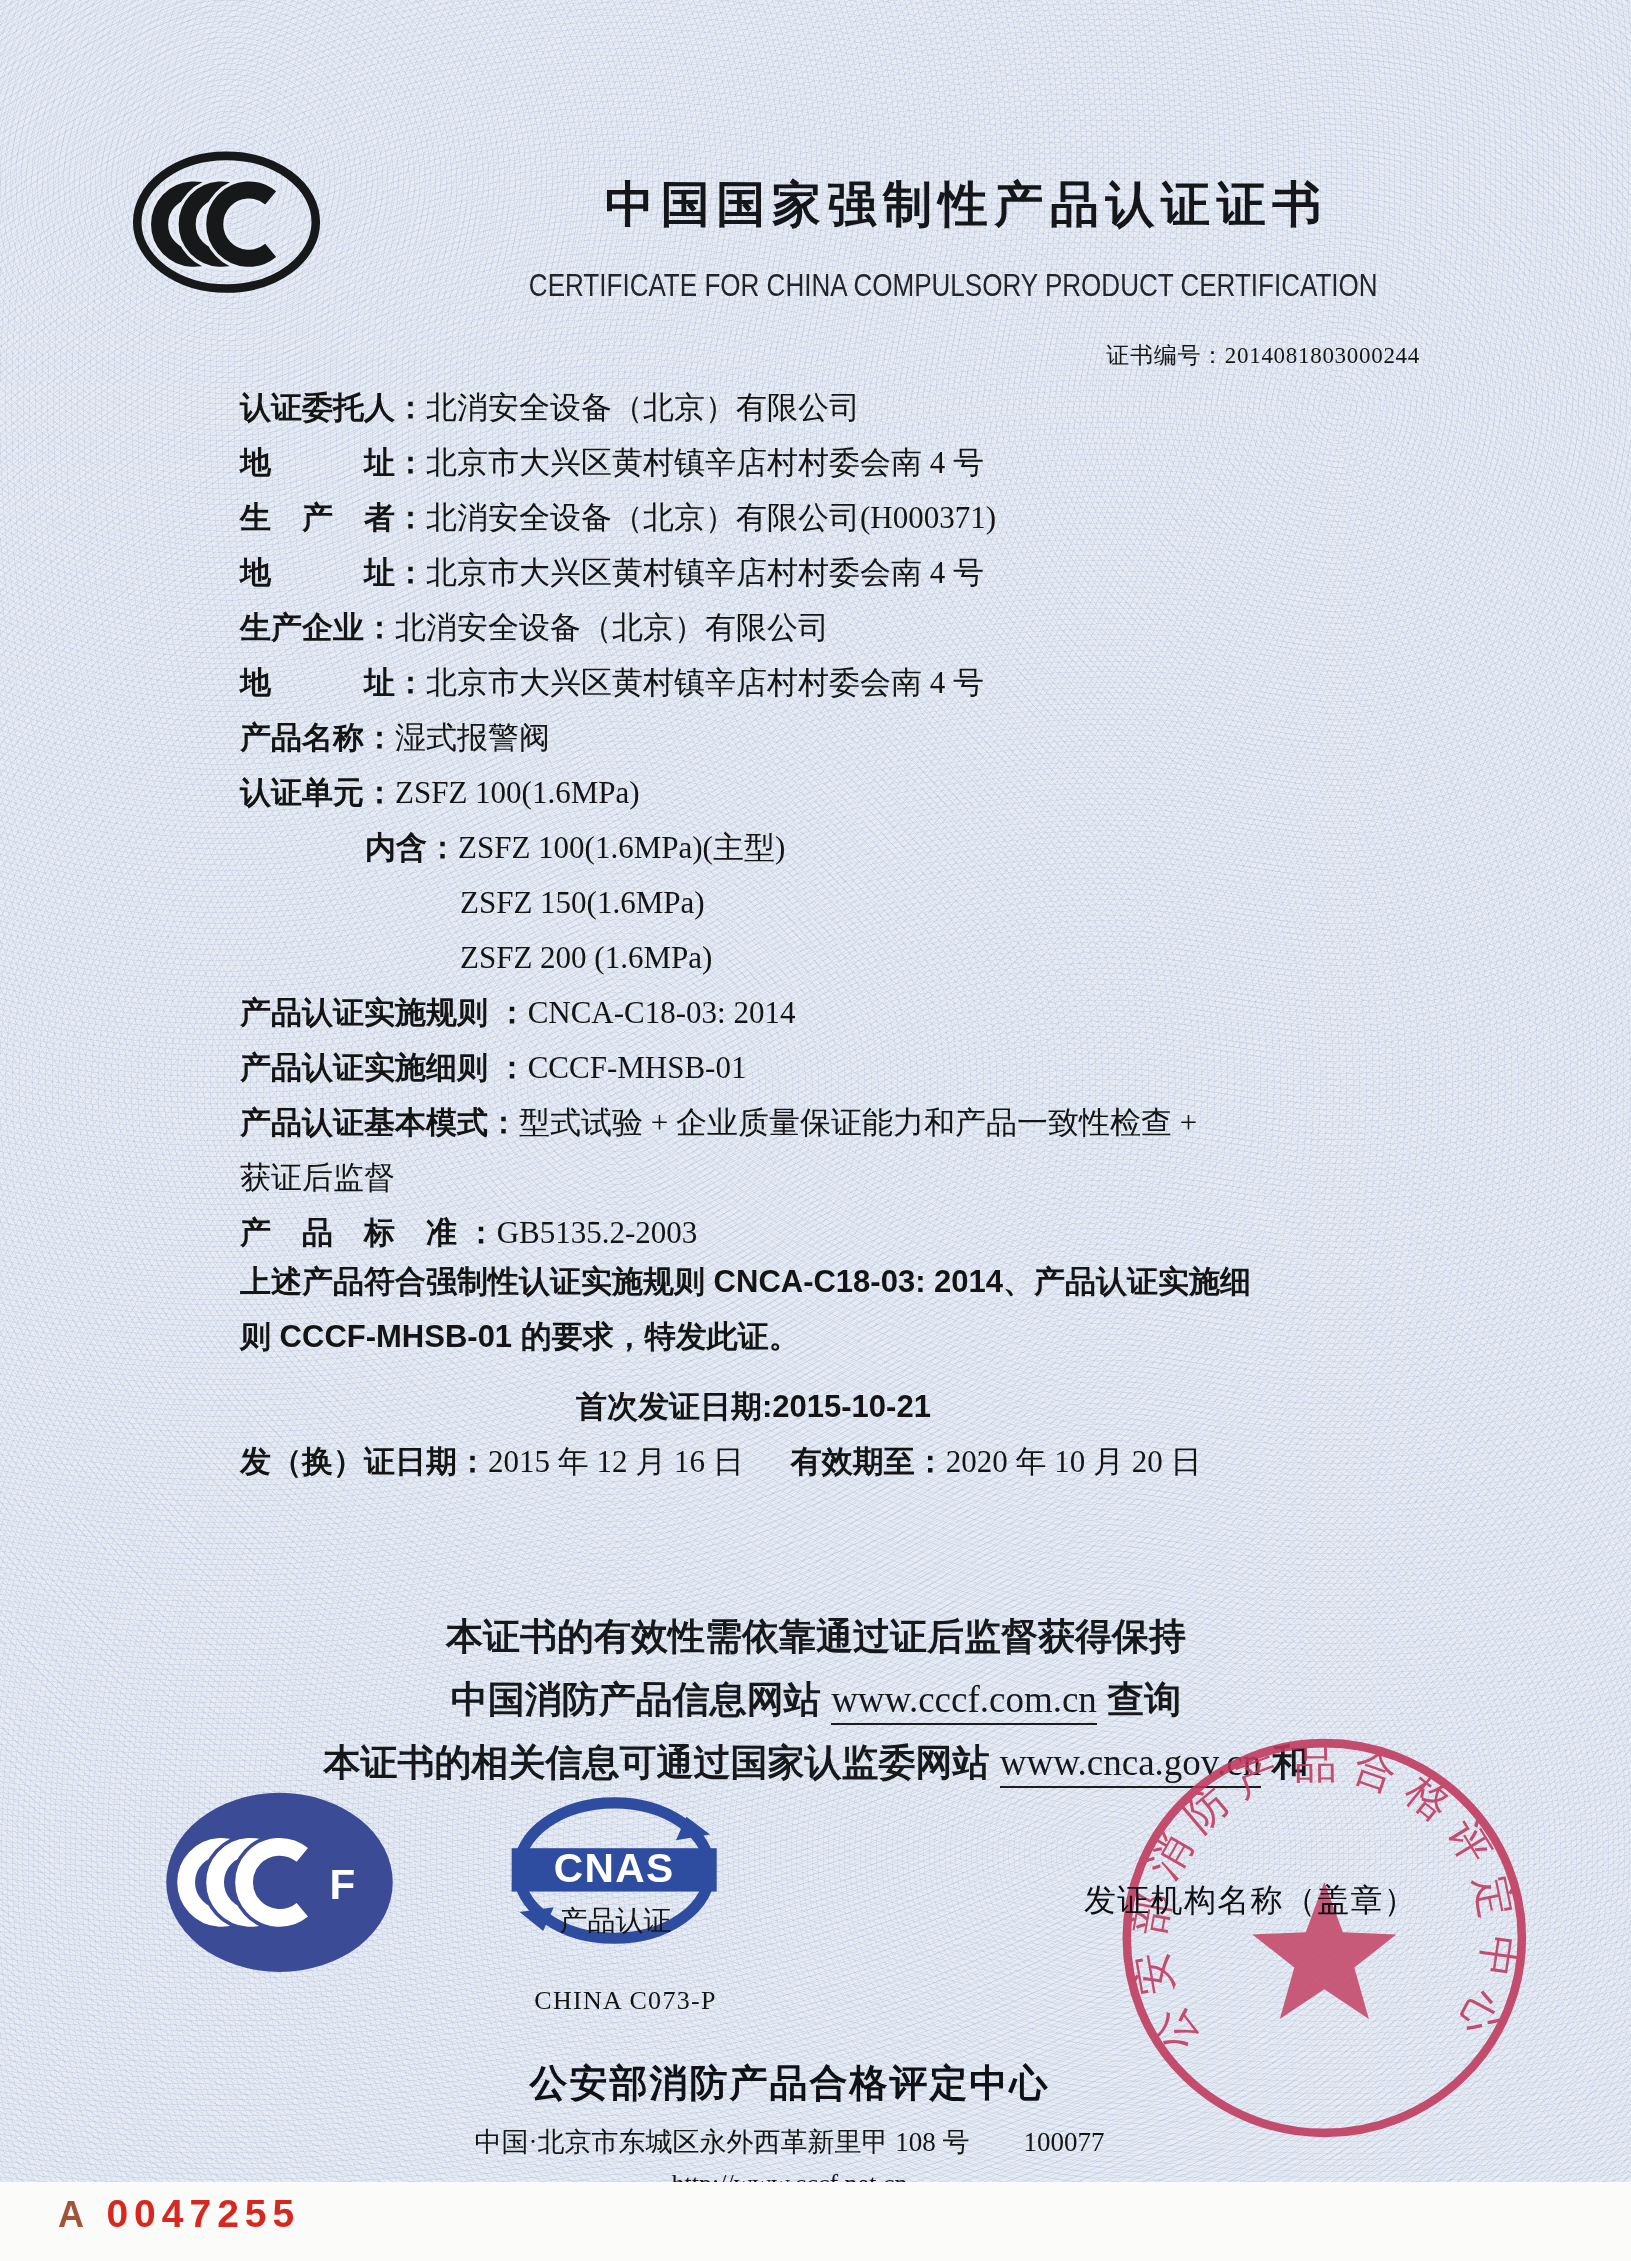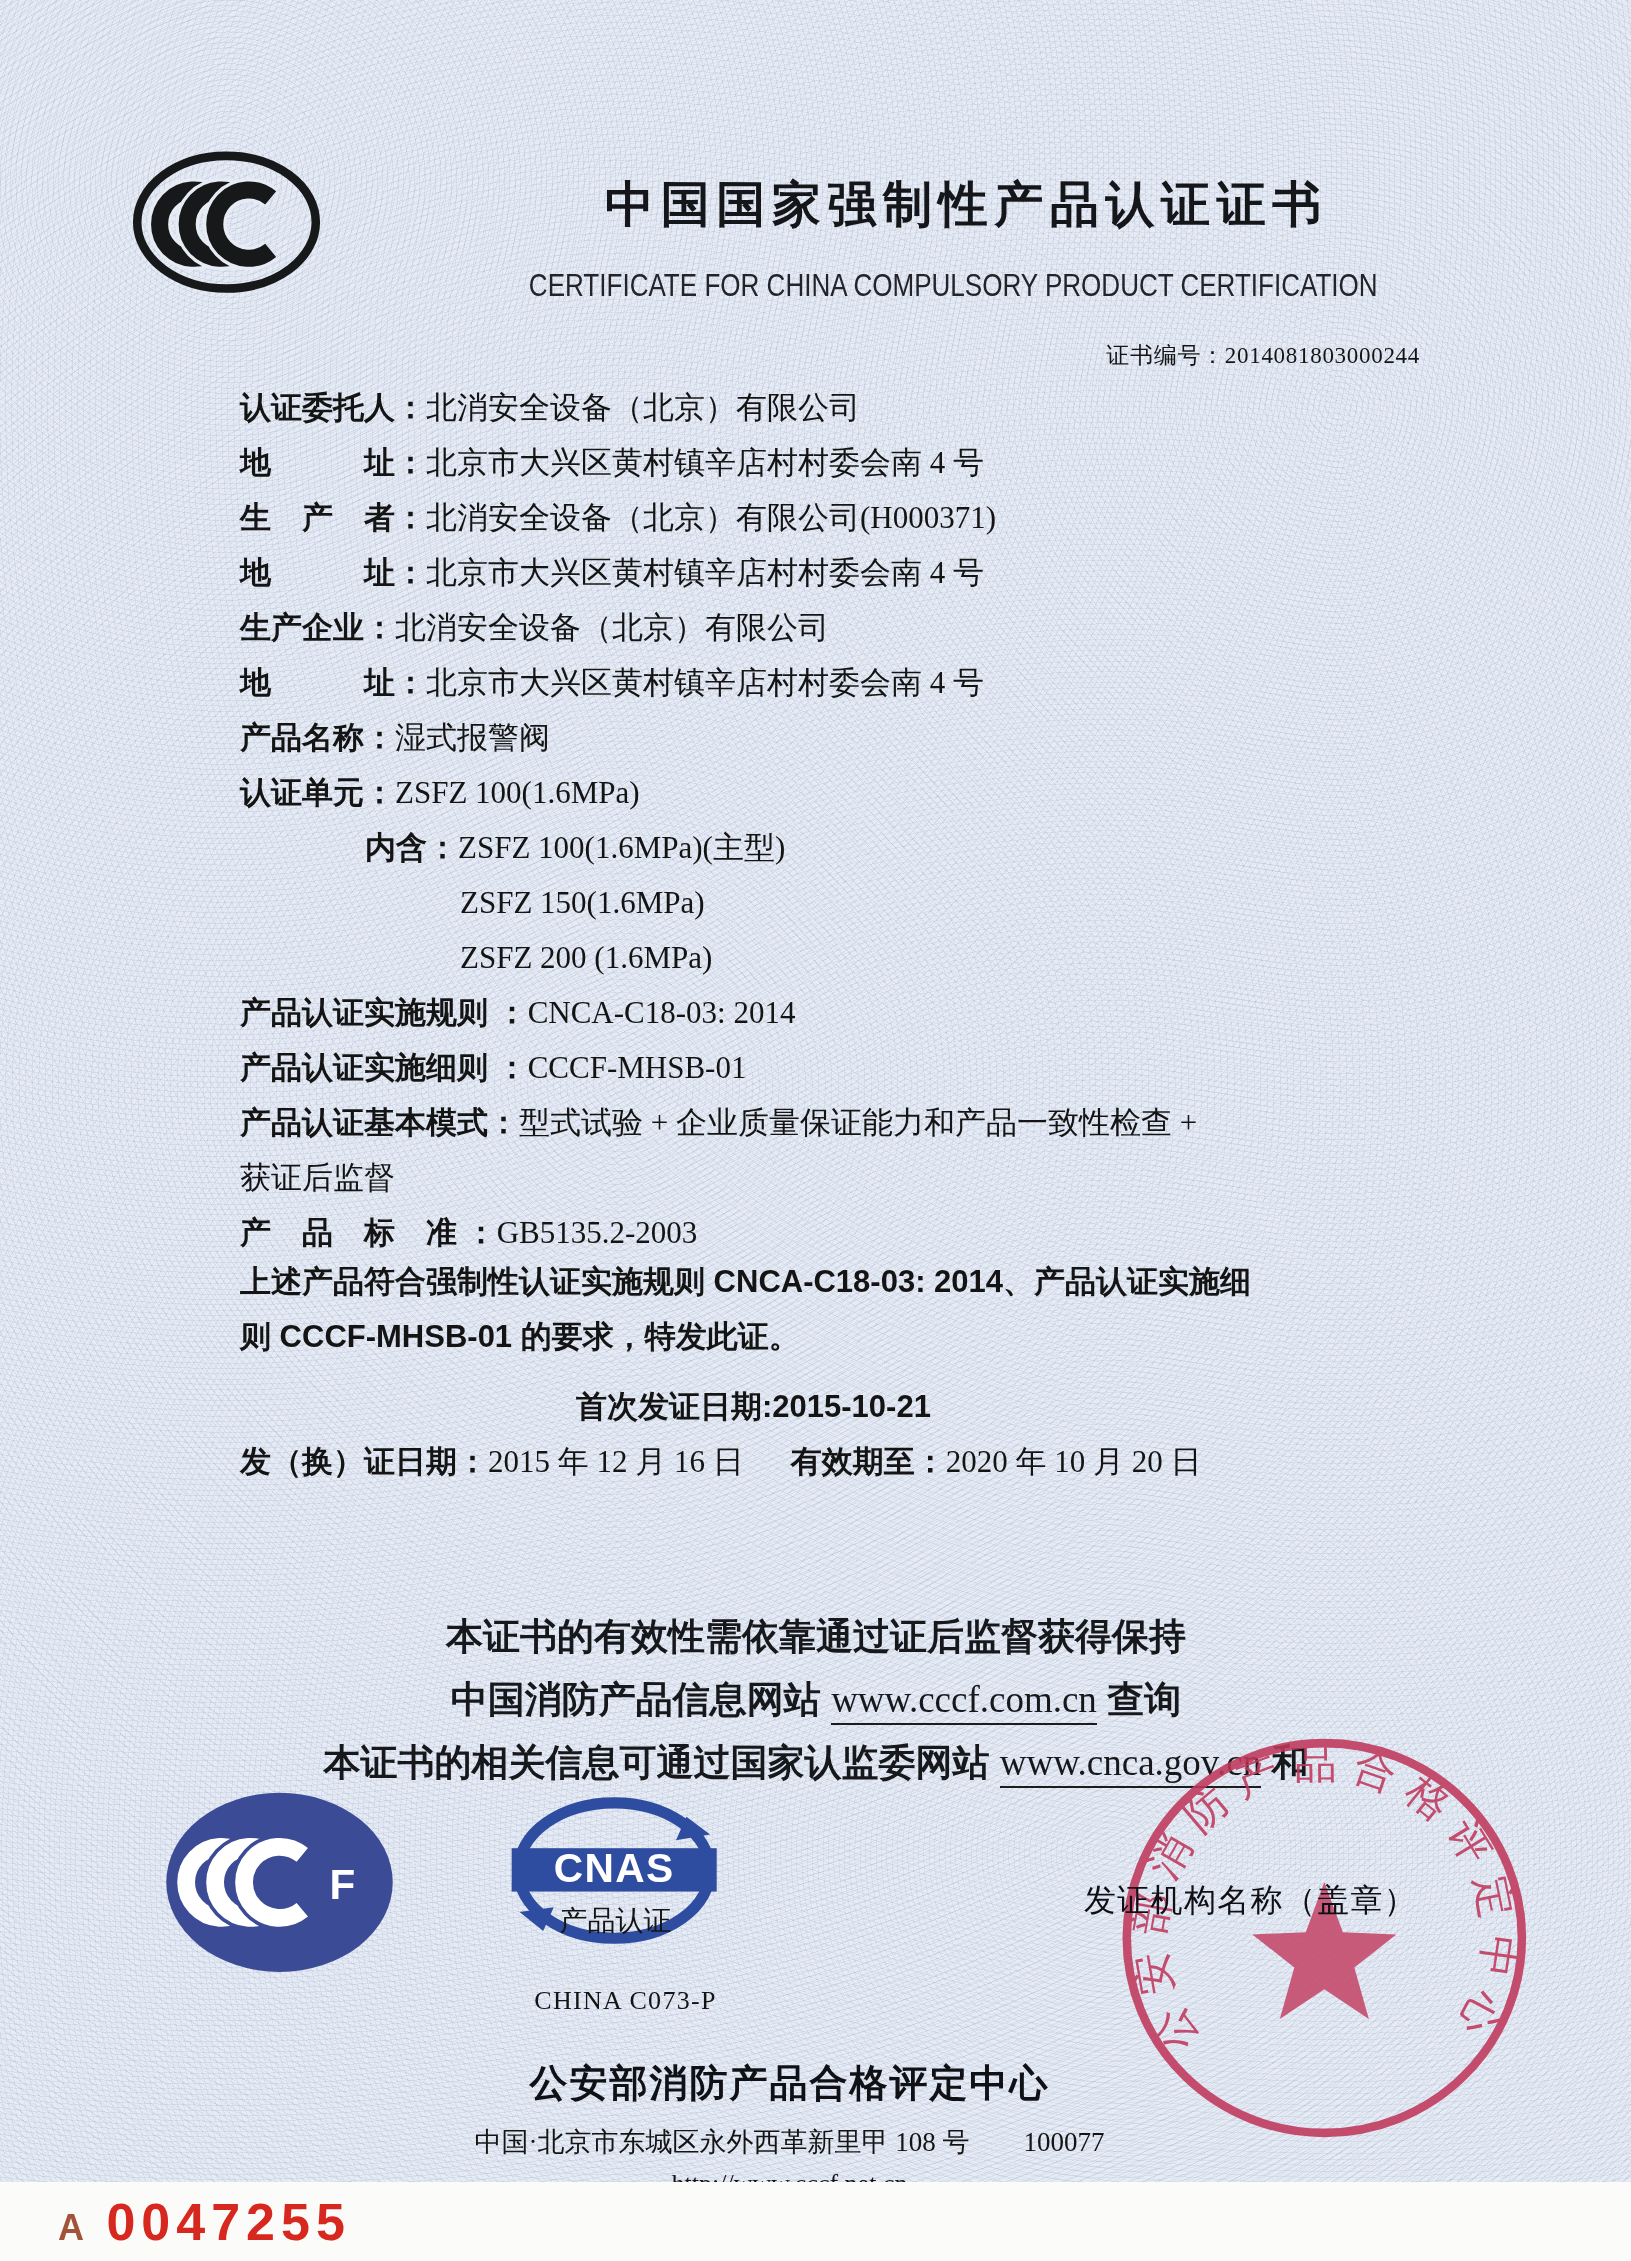--- a/index.html
+++ b/index.html
@@ -46,21 +46,21 @@
   .stamp-overlay{left:1084px; top:1879px; font-size:32px; letter-spacing:1.3px; color:#101014; white-space:nowrap;}
 
   .org{left:0px; top:2058px; width:1579px; text-align:center;}
   .org-name{font-size:38px; letter-spacing:2px; color:#101116;}
   .org-addr{margin-top:14.5px; font-size:27px;}
   .org-url{margin-top:9.2px; font-size:26px;}
 
   .strip{left:0; top:2182px; width:1632px; height:80px; background:#fbfbfa;}
   .serial{left:58px; top:2192px; font-family:"Liberation Sans", sans-serif; font-weight:700; white-space:nowrap;}
   .serial .pfx{font-size:36px; color:#a2543a; margin-right:22.4px;}
-  .serial .num{font-size:52px; color:#d6281e; letter-spacing:6px;text-align:center;}
+  .serial .num{font-size:39px; color:#d6281e; letter-spacing:6px;text-align:center;}
 
   svg text{font-family:"Liberation Sans", sans-serif;}
 </style>
 </head>
 <body>
 
 <div class="page">
 
   <svg class="abs" style="left:128px; top:148px;" width="197" height="151" viewBox="0 0 300 230">
     <ellipse cx="150" cy="113" rx="136" ry="101" fill="none" stroke="#17181a" stroke-width="13"></ellipse>

